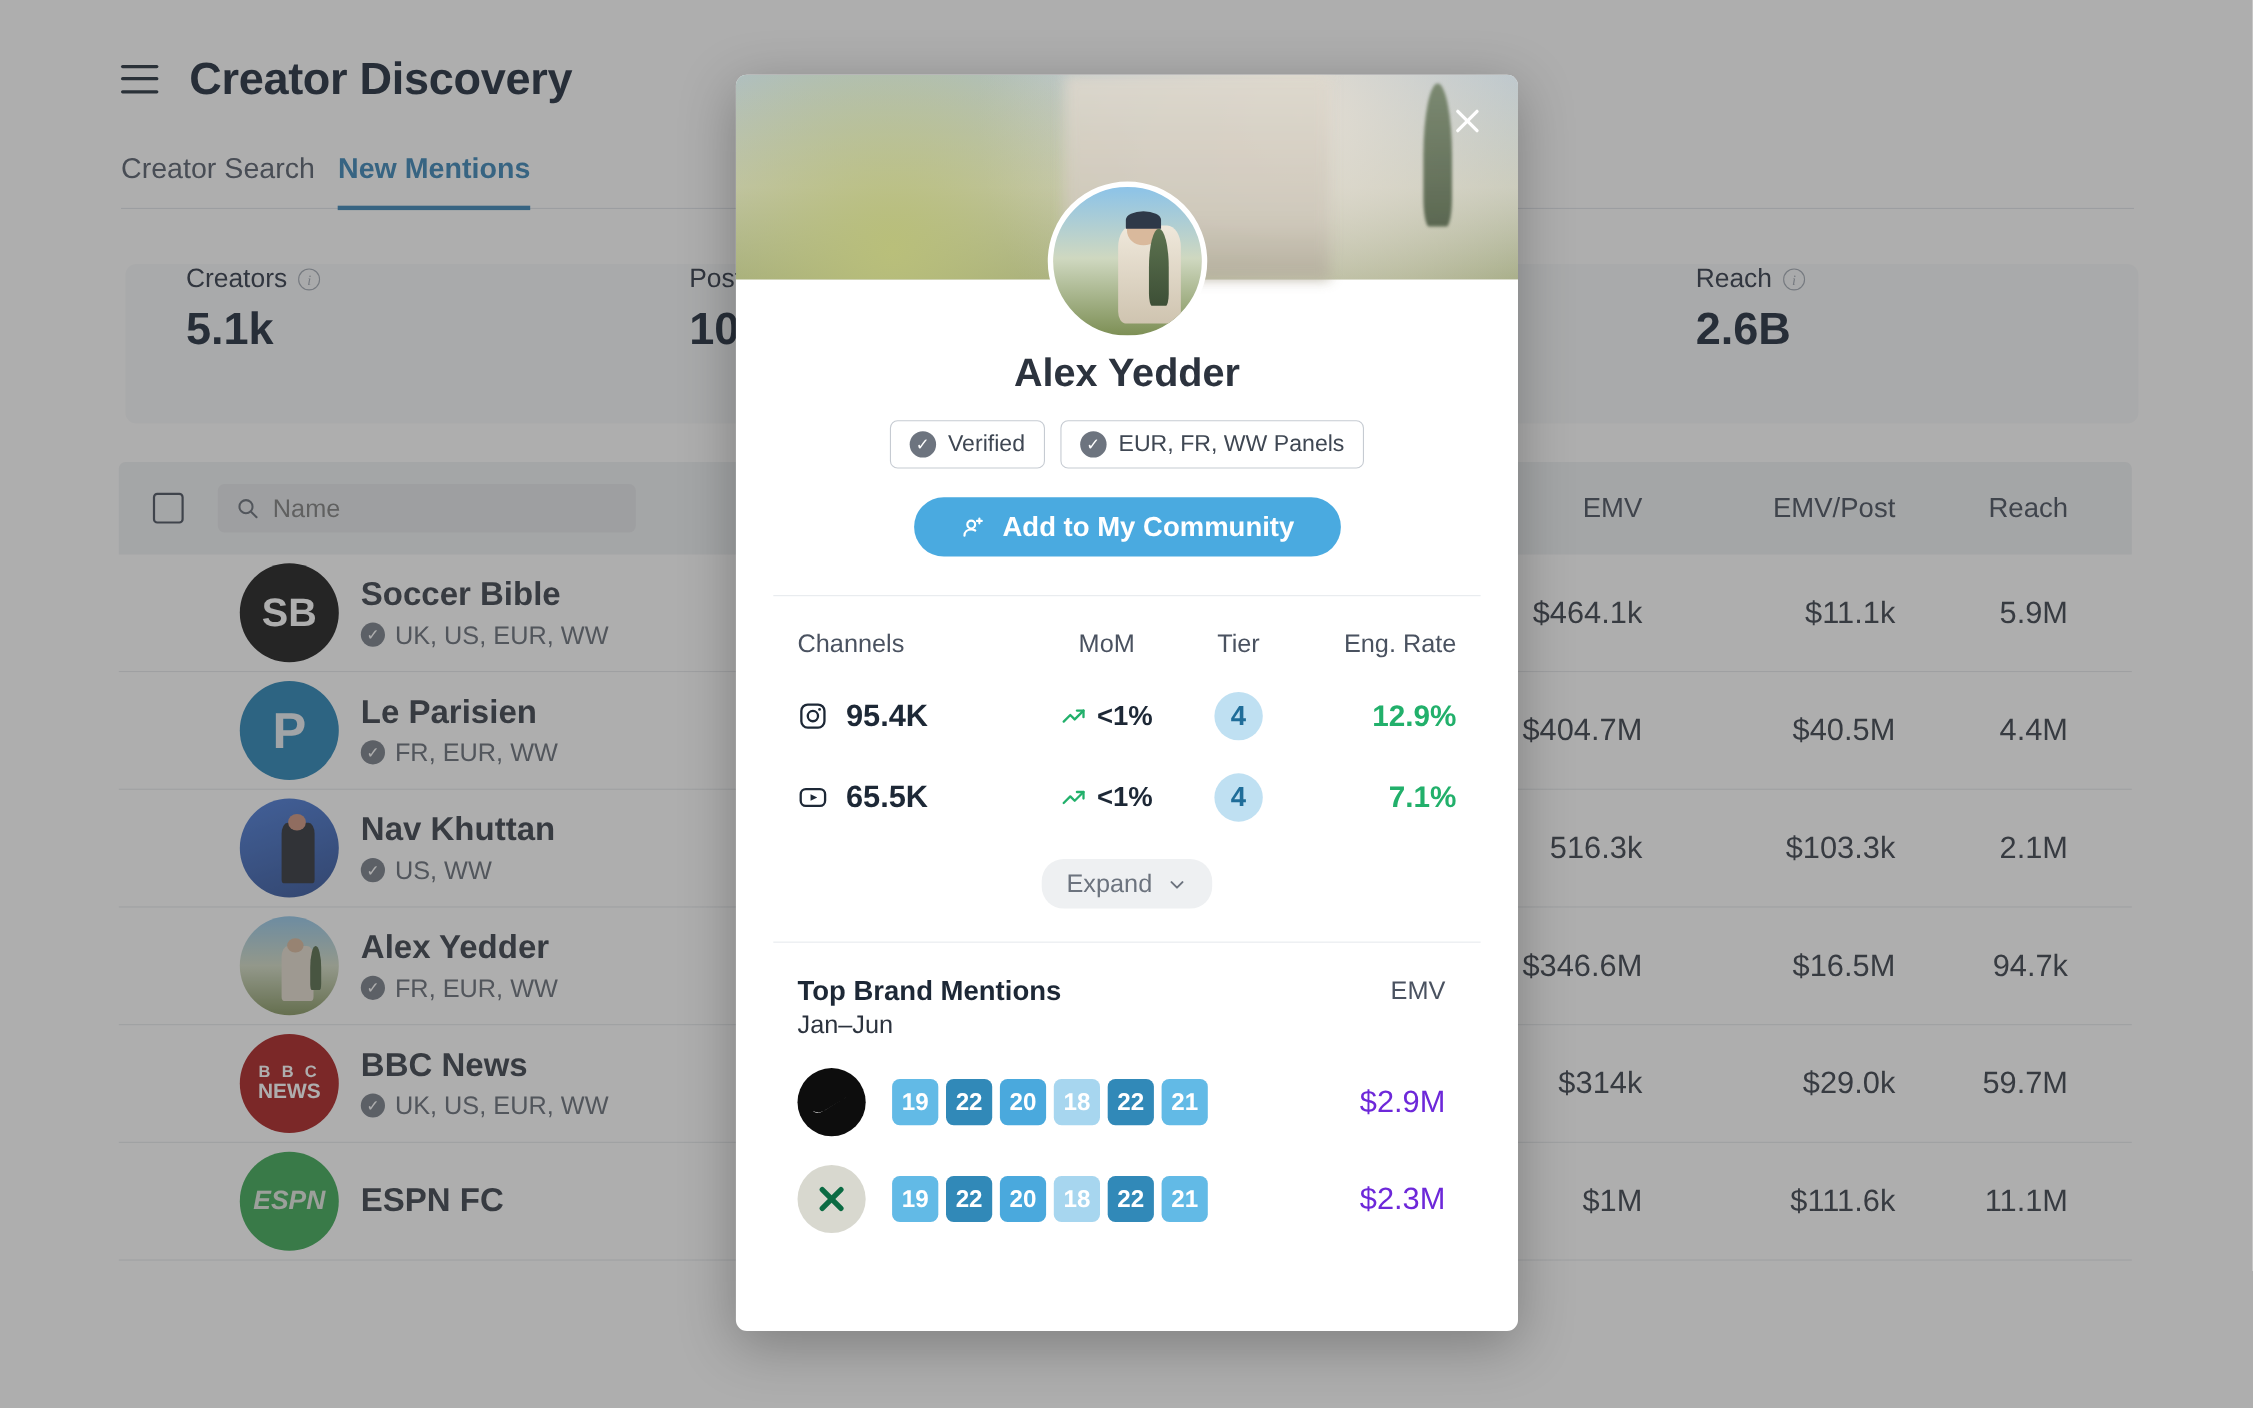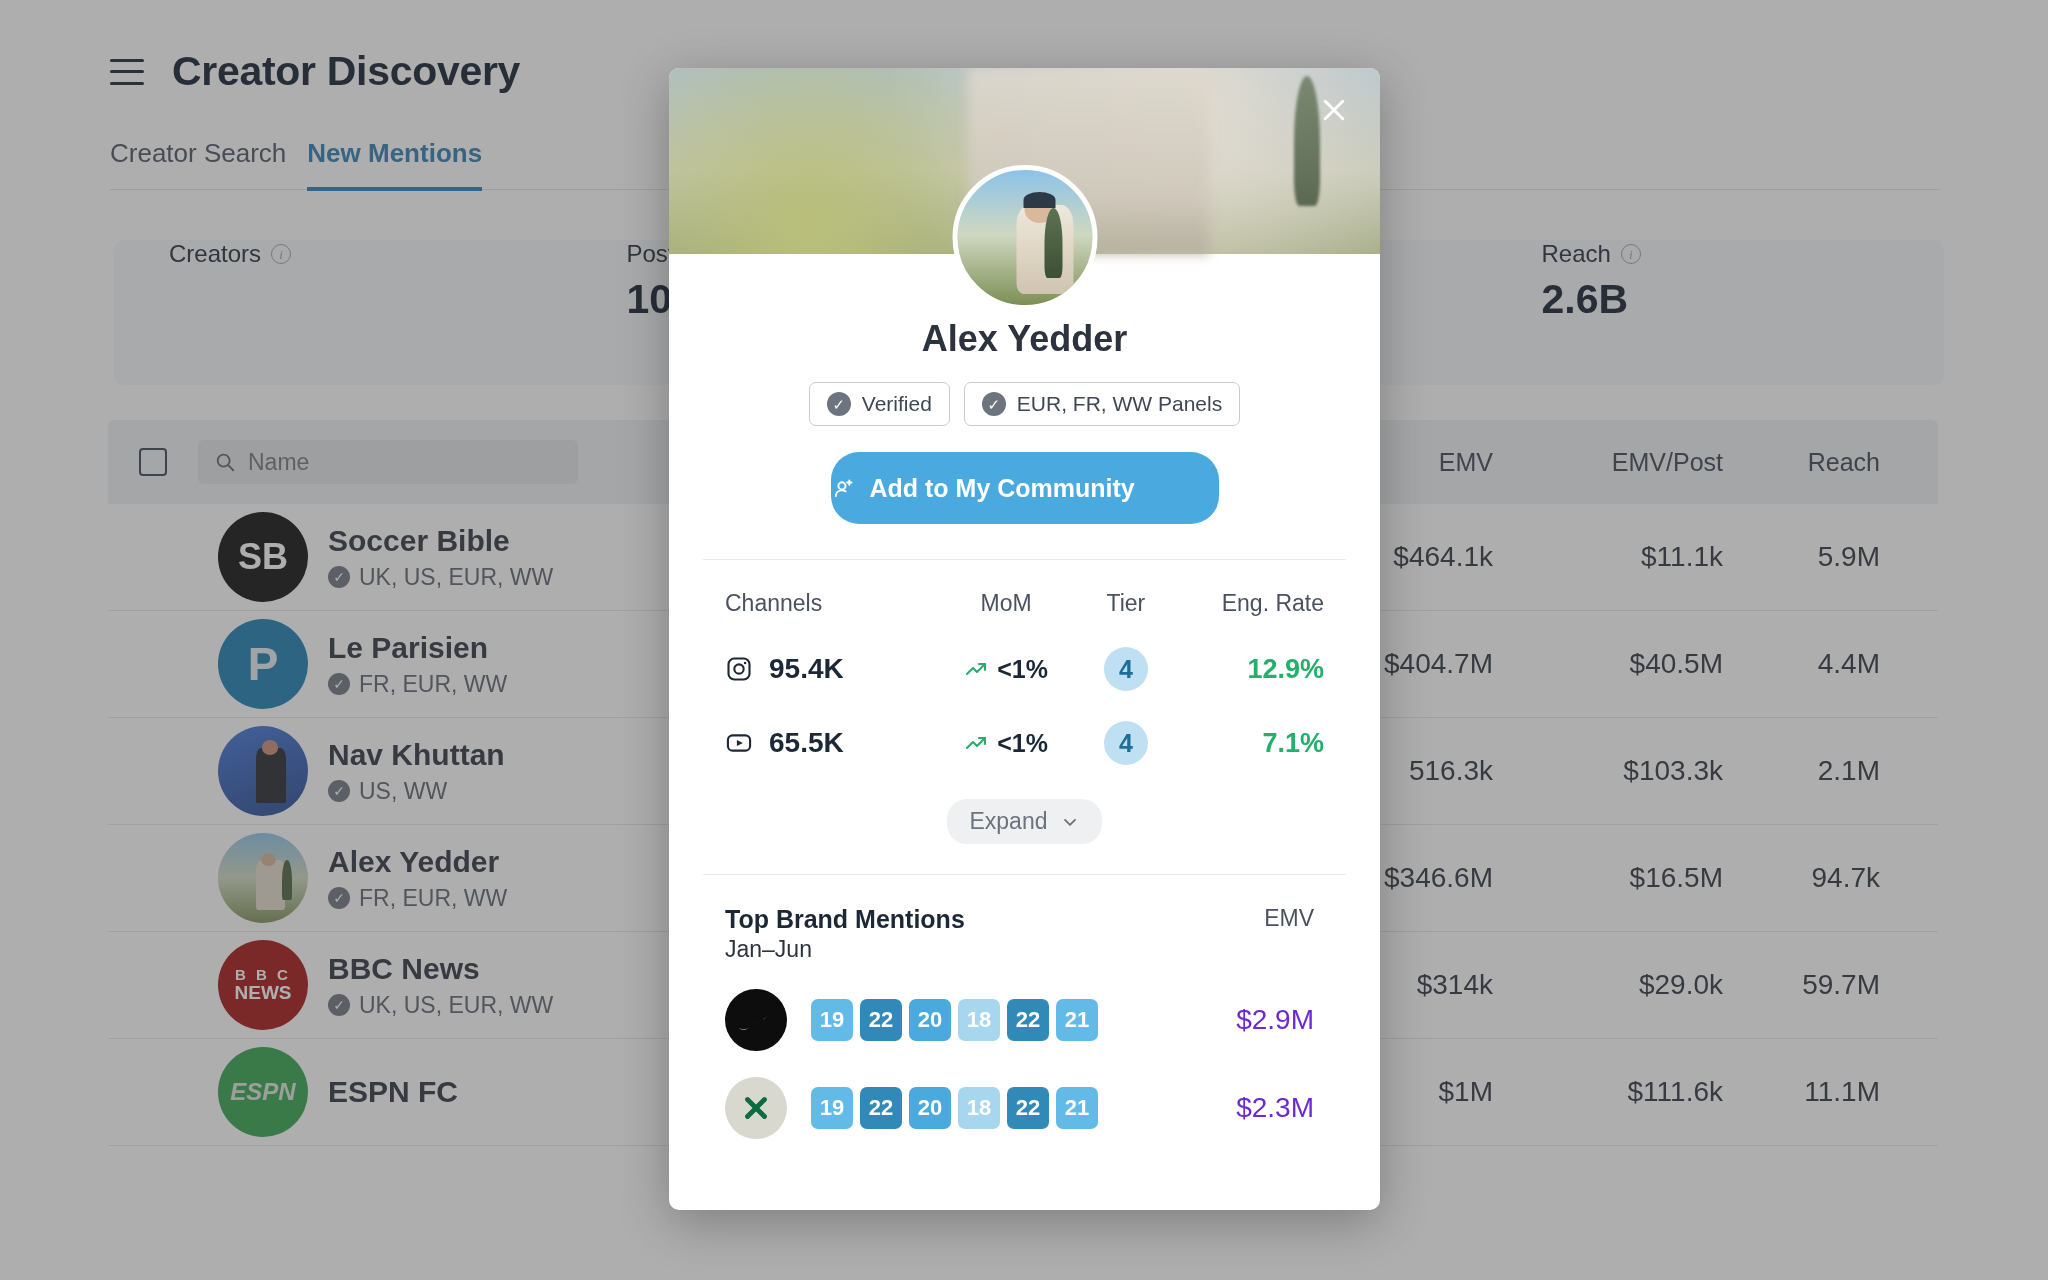--- a/index.html
+++ b/index.html
@@ -214,22 +214,22 @@
   .badges {
     margin-top: 22px; display: flex; justify-content: center; gap: 14px;
   }
   .badge {
     border: 1.6px solid #c6cbd2; border-radius: 7px;
     padding: 9px 17px; display: flex; align-items: center; gap: 11px;
     font-size: 21px; color: #3f4753; background: #fff;
   }
   .badge .verif-dot { width: 24px; height: 24px; font-size: 15px; }
   .cta {
-    margin: 26px auto 0; display: flex; align-items: center; gap: 14px;
-    width: 388px; height: 72px; border-radius: 28px;
+    margin: 26px auto 0; display: flex; align-items: center; justify-content: center; gap: 14px;
+    width: 388px; height: 54px; border-radius: 28px;
     background: #4aaae0; color: #fff; font-size: 25px; font-weight: bold;
     cursor: pointer; border: 0;
     font-family: "Liberation Sans", sans-serif;
   }
   .divider { height: 1px; background: #e7eaee; margin-top: 35px; }
 
   
   .chan-table { padding: 30px 22px 0; }
   .chan-head, .chan-row { display: flex; align-items: center; }
   .chan-head div { font-size: 23px; color: #4a5260; }
@@ -296,20 +296,21 @@
     <div class="tab">Creator Search</div>
     <div class="tab active">New Mentions</div>
   </div>
 
   <div class="stats-card">
     <div class="stat">
       <div class="stat-label">
         <span>Creators</span>
         <span class="info-i">i</span>
       </div>
+      <div class="stat-value">5.1k</div>
     </div>
     <div class="stat">
       <div class="stat-label">
         <span>Posts</span>
         <span class="info-i">i</span>
       </div>
       <div class="stat-value">10.3k</div>
     </div>
     <div class="stat">
       <div class="stat-label">

